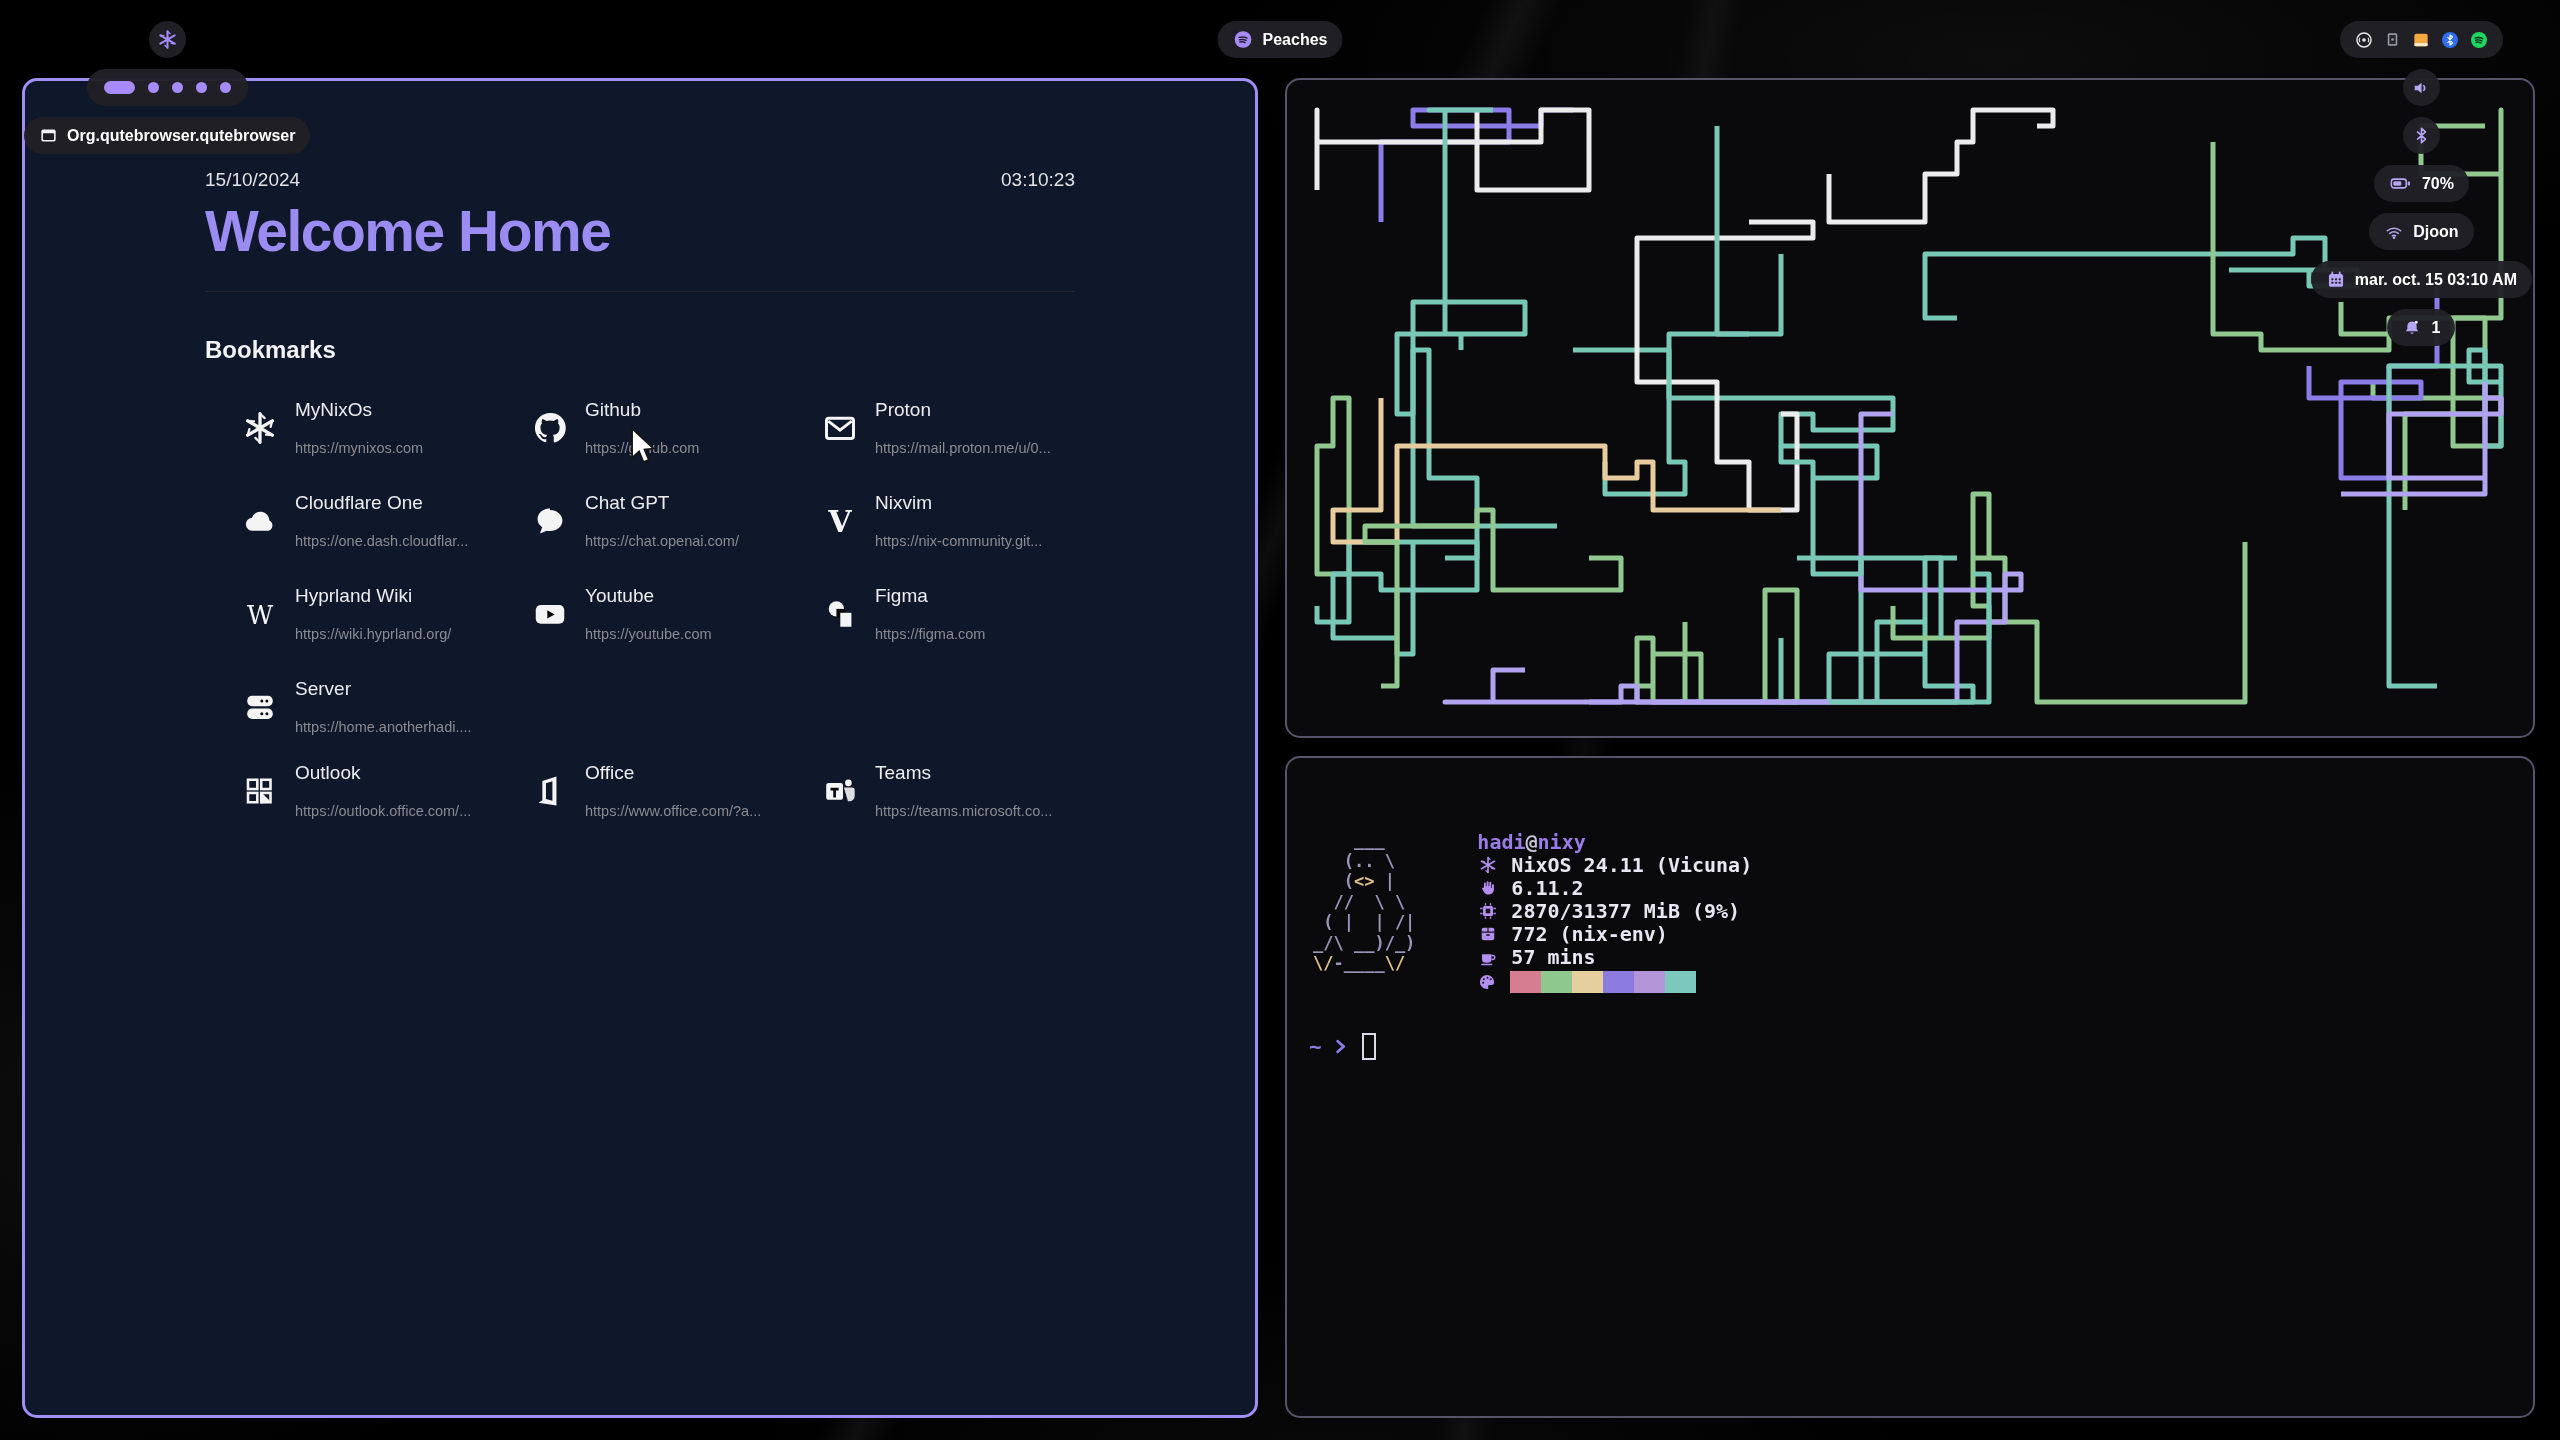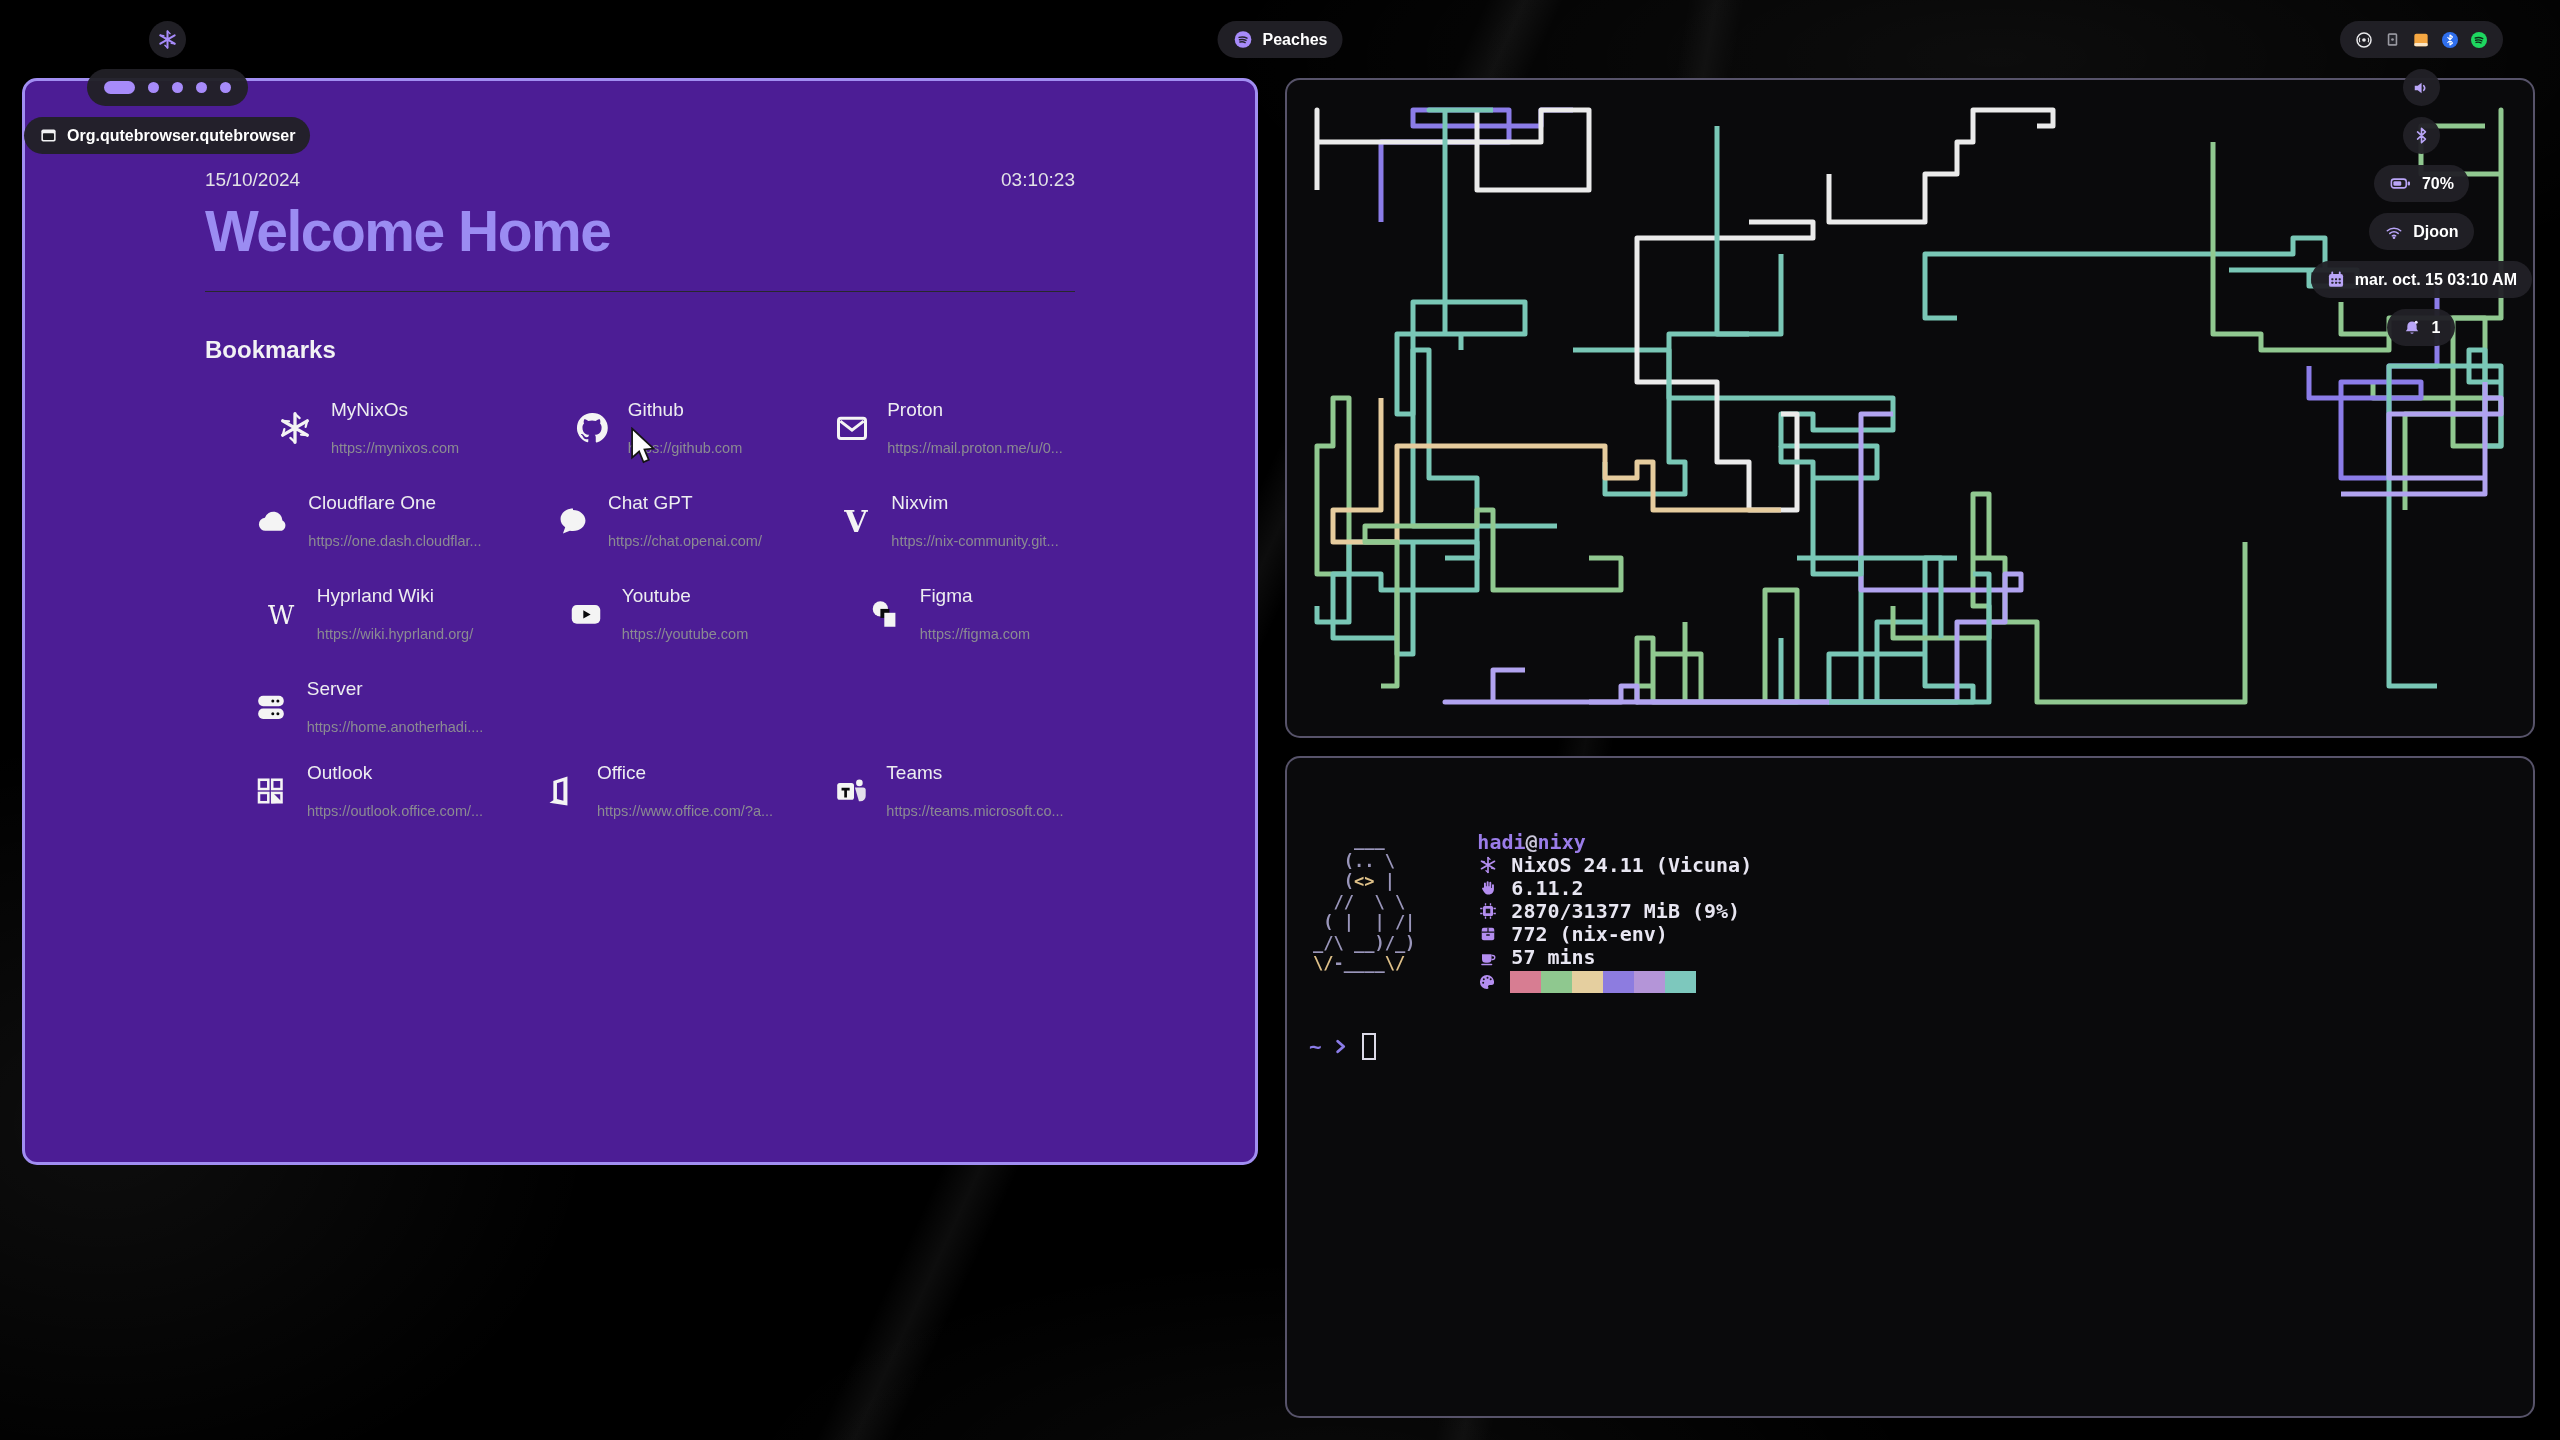--- a/index.html
+++ b/index.html
@@ -25,36 +25,36 @@
   .bar-right { right:28px; }
   .bar-center{ left:50%; transform:translateX(-50%); }
   .icn { display:inline-flex; align-items:center; justify-content:center; }
   .icn svg { display:block; }
   .ws-wrap { display:flex; align-items:center; gap:13px; padding:0 17px; }
   .ws-active { width:31px; height:13px; border-radius:7px; background:#a78bfa; }
   .ws-dot { width:11px; height:11px; border-radius:50%; background:#a78bfa; }
   .tray-wrap { display:flex; align-items:center; gap:9px; padding:0 14px; }
   
   .window { position:absolute; border-radius:15px; }
-  .win-qute { left:22px; top:78px; width:1236px; height:1087px;
-    background:#4c1d95; border:3px solid #a18ef2; }
+  .win-qute { left:22px; top:78px; width:1236px; height:1340px;
+    background:#0f172a; border:3px solid #a18ef2; }
   .win-term { background:#0a0a0c; border:2.5px solid #57536a; }
   .win-pipes { left:1285px; top:78px; width:1250px; height:660px; overflow:hidden; }
   .win-fetch { left:1285px; top:756px; width:1250px; height:662px; overflow:hidden;
     font-family:"DejaVu Sans Mono", monospace; }
   
   .page { width:870px; margin:0 auto; padding-top:88px; color:#e9e9ec; }
   .date-row { display:flex; justify-content:space-between; font-size:19px; color:#e2e2e6; }
   .page-title { margin-top:8px; font-size:57px; font-weight:bold; letter-spacing:-1.5px;
     color:#9b8cf2; line-height:1.15; }
   .divider { margin-top:26px; height:1px; background:#28282c; }
   .section-heading { margin-top:44px; font-size:24px; font-weight:bold; color:#f2f2f4; height:30px; }
   .bm-grid { margin-top:38px; display:grid; grid-template-columns:repeat(3,1fr);
     grid-auto-rows:48px; row-gap:45px; }
-  .bm-item { display:flex; align-items:center; gap:17px; padding-left:36px; cursor:pointer;justify-content:center; }
+  .bm-item { display:flex; align-items:center; gap:17px; padding-left:36px; cursor:pointer; }
   .bm-icon { width:37px; height:37px; flex:none; color:#f4f4f4; display:flex;
     align-items:center; justify-content:center; }
   .bm-icon svg { width:36px; height:36px; }
   .bm-name { font-size:19px; color:#ededf0; line-height:1.2; }
   .bm-url { margin-top:18px; font-size:14.5px; color:#8b8b92; line-height:1.15; }
   
   .pipes-svg { position:absolute; left:14px; top:14px; }
   
   .fetch-wrap { display:flex; padding:52px 0 0 26px;margin-top:20px; }
   .art { font:bold 17px/20.5px "DejaVu Sans Mono", monospace; color:#9a96bb; white-space:pre; }

